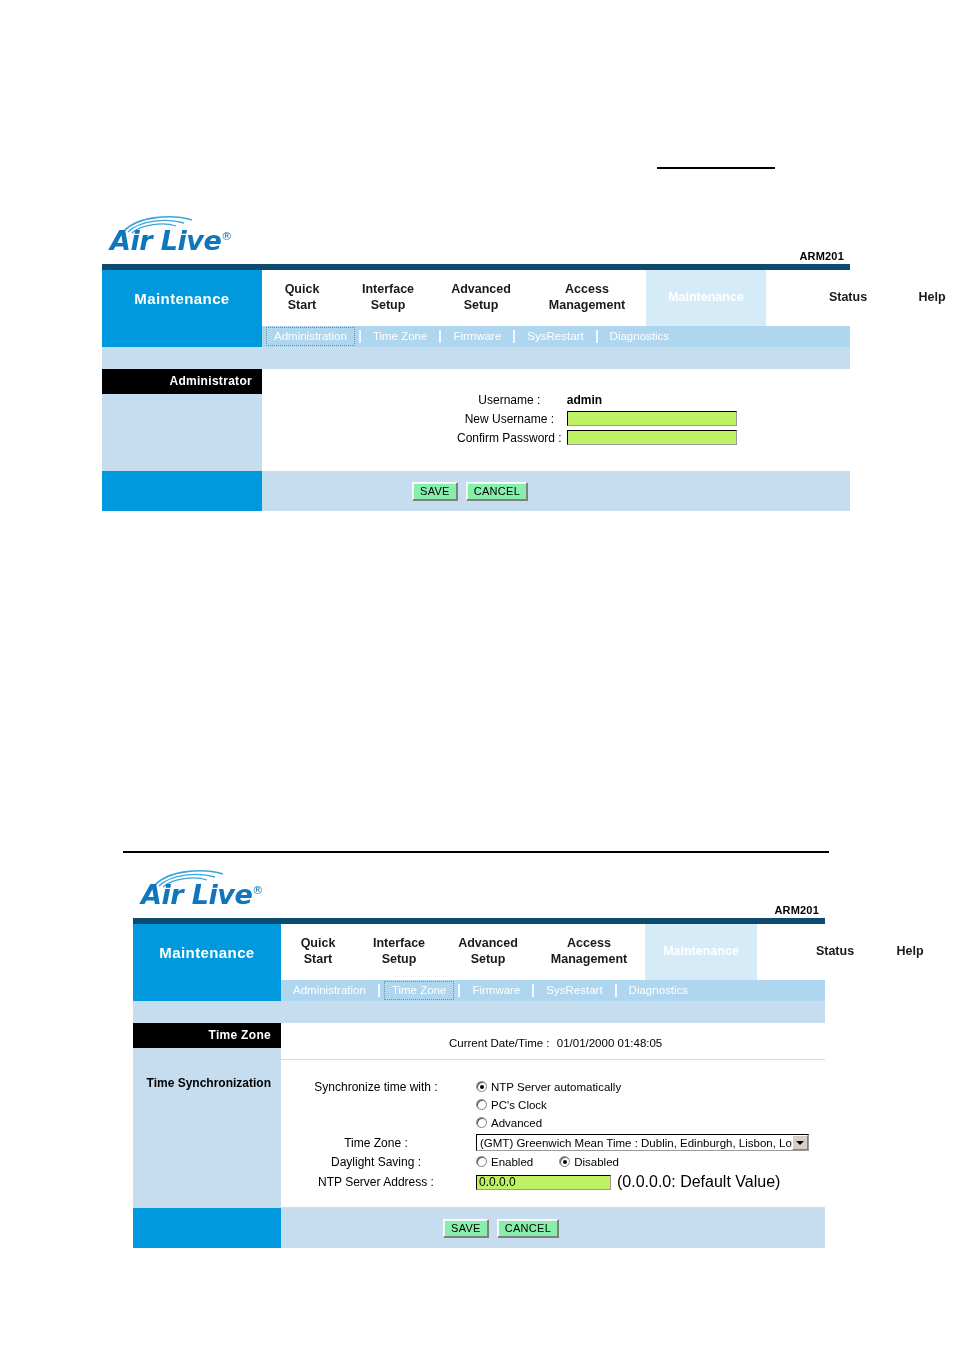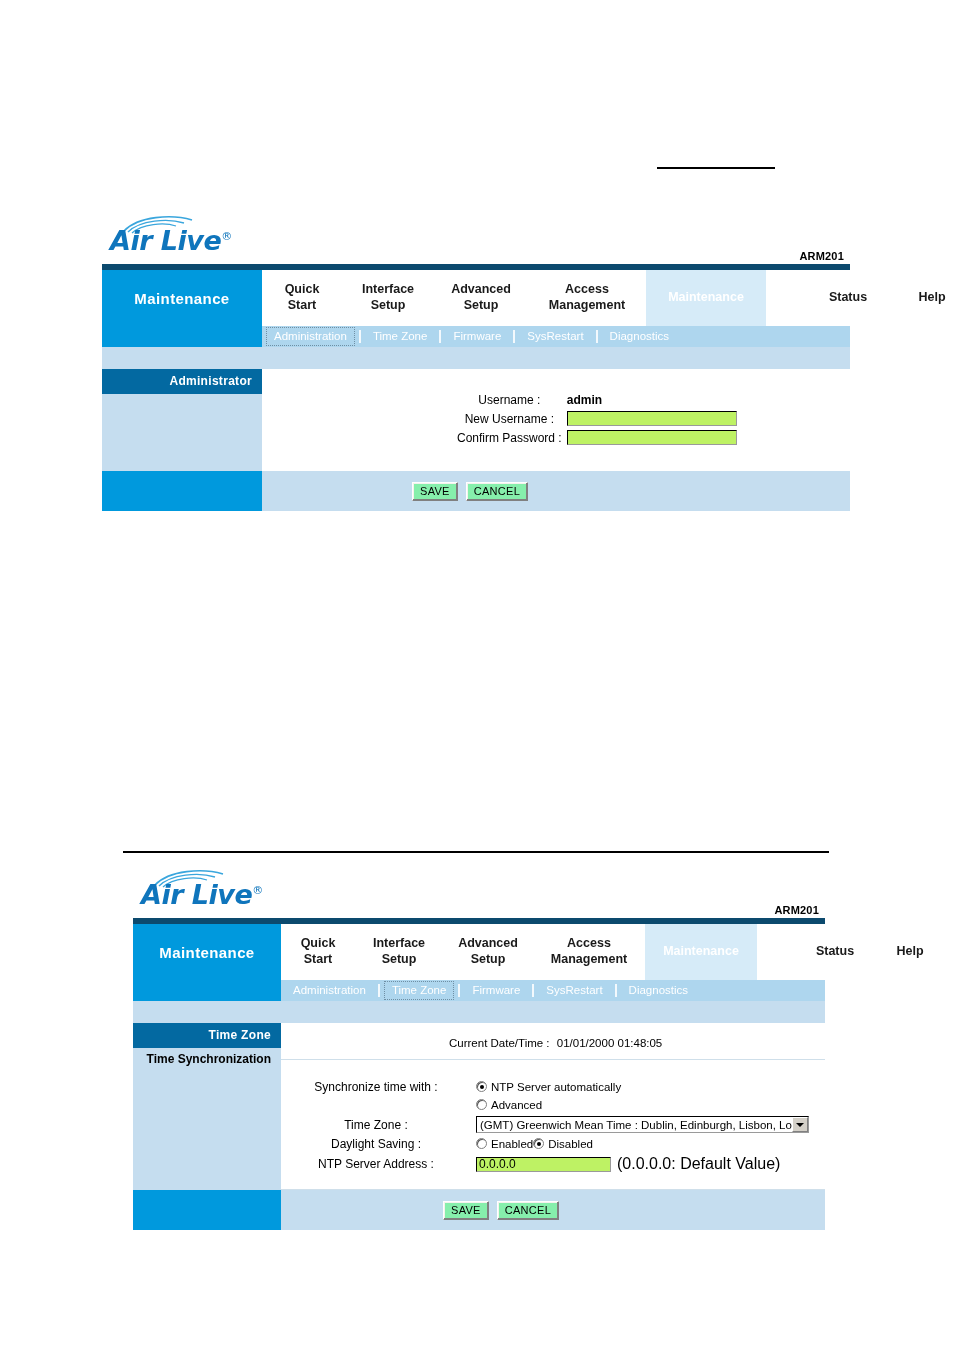--- a/index.html
+++ b/index.html
@@ -186,34 +186,34 @@
     align-items: stretch;
   }
   .side-col {
     width: 160px;
     flex: 0 0 auto;
     background: #c5ddef;
     display: flex;
     flex-direction: column;
   }
   .side-head {
-    background: #0369a1;
+    background: #000000;
     color: #ffffff;
     font-size: 12px;
     font-weight: bold;
     text-align: right;
     padding: 5px 10px 6px 0;
     letter-spacing: 0.3px;
   }
   .side-sub {
     color: #000000;
     font-size: 12px;
     font-weight: bold;
     text-align: right;
-    padding: 4px 10px 0 0;
+    padding: 28px 10px 0 0;
   }
   .side-fill {
     flex: 1 1 auto;
   }
   .content-col {
     flex: 1 1 auto;
     background: #ffffff;
     position: relative;
   }
 
@@ -302,21 +302,21 @@
     position: absolute;
     left: 2.5px;
     top: 2.5px;
     width: 4px;
     height: 4px;
     border-radius: 50%;
     background: #000000;
   }
   .radio-lbl {
     font-size: 11.5px;
-    margin-right: 0;
+    margin-right: 26px;
     white-space: nowrap;
     text-align: right;
   }
 
   .sel {
     display: inline-flex;
     align-items: center;
     width: 333px;
     height: 17px;
     border: 1px solid #000000;
@@ -563,20 +563,26 @@
           <tbody>
               <tr>
             <td class="lbl" style="width:190px;">Synchronize time with :</td>
             <td>
               <span class="radio checked"></span><span class="radio-lbl">NTP Server automatically</span>
             </td>
           </tr>
           <tr>
             <td class="lbl"></td>
             <td>
+              <span class="radio"></span><span class="radio-lbl">PC's Clock</span>
+            </td>
+          </tr>
+          <tr>
+            <td class="lbl"></td>
+            <td>
               <span class="radio"></span><span class="radio-lbl">Advanced</span>
             </td>
           </tr>
           <tr>
             <td class="lbl">Time Zone :</td>
             <td>
               <div class="sel">
                 <span class="sel-text">(GMT) Greenwich Mean Time : Dublin, Edinburgh, Lisbon, London</span>
                 <span class="sel-arrow"></span>
               </div>

